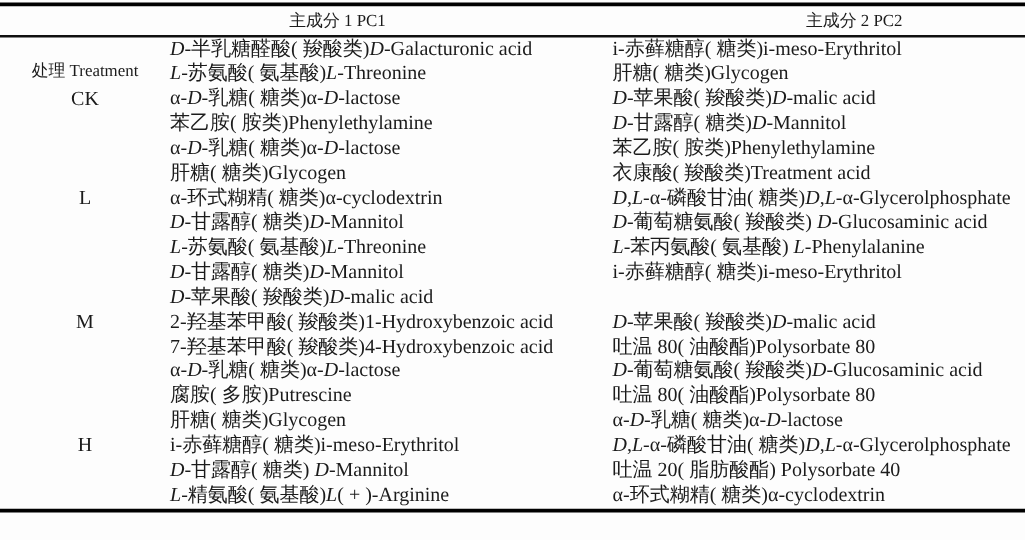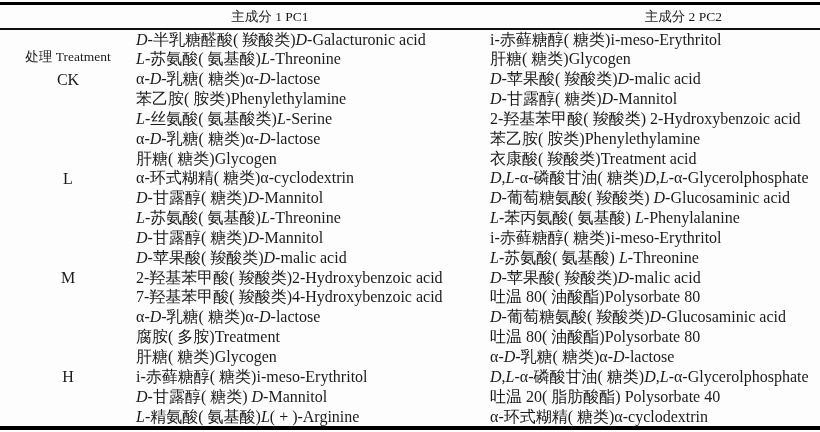--- a/index.html
+++ b/index.html
@@ -51,25 +51,20 @@
       <div class="c1"></div>
       <div class="c2">α-<i>D</i>-乳糖( 糖类)α-<i>D</i>-lactose</div>
       <div class="c3"><i>D</i>-苹果酸( 羧酸类)<i>D</i>-malic acid</div>
     </div>
     <div class="brow">
       <div class="c1"></div>
       <div class="c2">苯乙胺( 胺类)Phenylethylamine</div>
       <div class="c3"><i>D</i>-甘露醇( 糖类)<i>D</i>-Mannitol</div>
     </div>
     <div class="brow">
-      <div class="c1"></div>
-      <div class="c2"><i>L</i>-丝氨酸( 氨基酸类)<i>L</i>-Serine</div>
-      <div class="c3">2-羟基苯甲酸( 羧酸类) 2-Hydroxybenzoic acid</div>
-    </div>
-    <div class="brow">
       <div class="c1">L</div>
       <div class="c2">α-<i>D</i>-乳糖( 糖类)α-<i>D</i>-lactose</div>
       <div class="c3">苯乙胺( 胺类)Phenylethylamine</div>
     </div>
     <div class="brow">
       <div class="c1"></div>
       <div class="c2">肝糖( 糖类)Glycogen</div>
       <div class="c3">衣康酸( 羧酸类)Treatment acid</div>
     </div>
     <div class="brow">
@@ -88,40 +83,39 @@
       <div class="c3"><i>L</i>-苯丙氨酸( 氨基酸) <i>L</i>-Phenylalanine</div>
     </div>
     <div class="brow">
       <div class="c1">M</div>
       <div class="c2"><i>D</i>-甘露醇( 糖类)<i>D</i>-Mannitol</div>
       <div class="c3">i-赤藓糖醇( 糖类)i-meso-Erythritol</div>
     </div>
     <div class="brow">
       <div class="c1"></div>
       <div class="c2"><i>D</i>-苹果酸( 羧酸类)<i>D</i>-malic acid</div>
-      <div class="c3"><i>L</i>-苏氨酸( 氨基酸) <i>L</i>-Threonine</div>
     </div>
     <div class="brow">
       <div class="c1"></div>
-      <div class="c2">2-羟基苯甲酸( 羧酸类)2-Hydroxybenzoic acid</div>
+      <div class="c2">2-羟基苯甲酸( 羧酸类)1-Hydroxybenzoic acid</div>
       <div class="c3"><i>D</i>-苹果酸( 羧酸类)<i>D</i>-malic acid</div>
     </div>
     <div class="brow">
       <div class="c1"></div>
       <div class="c2">7-羟基苯甲酸( 羧酸类)4-Hydroxybenzoic acid</div>
       <div class="c3">吐温 80( 油酸酯)Polysorbate 80</div>
     </div>
     <div class="brow">
       <div class="c1"></div>
       <div class="c2">α-<i>D</i>-乳糖( 糖类)α-<i>D</i>-lactose</div>
       <div class="c3"><i>D</i>-葡萄糖氨酸( 羧酸类)<i>D</i>-Glucosaminic acid</div>
     </div>
     <div class="brow">
       <div class="c1">H</div>
-      <div class="c2">腐胺( 多胺)Treatment</div>
+      <div class="c2">腐胺( 多胺)Putrescine</div>
       <div class="c3">吐温 80( 油酸酯)Polysorbate 80</div>
     </div>
     <div class="brow">
       <div class="c1"></div>
       <div class="c2">肝糖( 糖类)Glycogen</div>
       <div class="c3">α-<i>D</i>-乳糖( 糖类)α-<i>D</i>-lactose</div>
     </div>
     <div class="brow">
       <div class="c1"></div>
       <div class="c2">i-赤藓糖醇( 糖类)i-meso-Erythritol</div>

